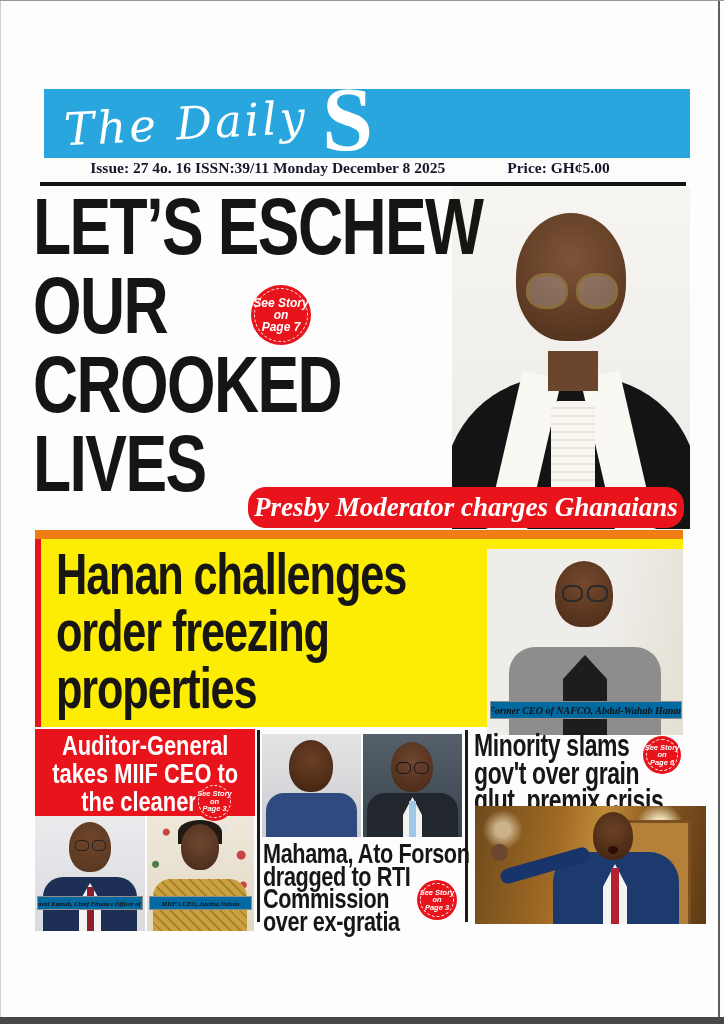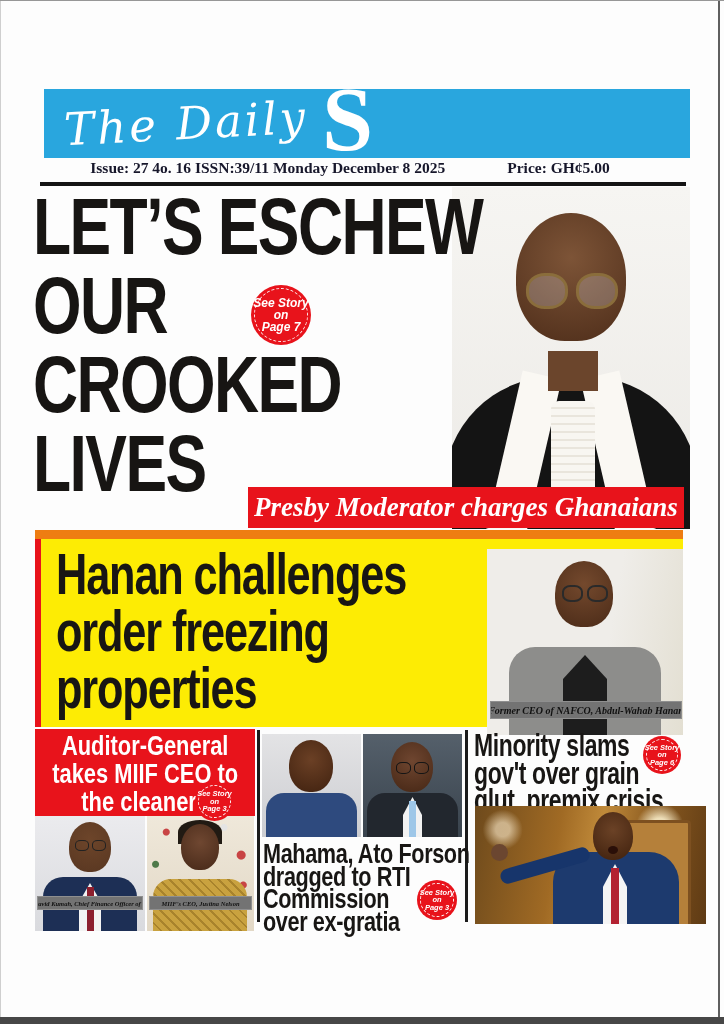--- a/index.html
+++ b/index.html
@@ -37,31 +37,31 @@
          text-align:center;line-height:1.02;z-index:9;}
   .badge .ring{position:absolute;inset:3px;border:1px dashed rgba(255,255,255,.95);border-radius:50%;}
   #badge-p2{left:251px;top:284px;width:60px;height:60px;font-size:12px;}
   #badge-p3a{left:195px;top:781px;width:39px;height:39px;font-size:7.5px;}
   #badge-p3b{left:417px;top:879px;width:40px;height:40px;font-size:7.5px;}
   #badge-p4{left:643px;top:735px;width:38px;height:38px;font-size:7.5px;}
 
   
   #kicker{left:248px;top:486px;width:436px;height:41px;background:#e8131b;color:#fff;
           display:flex;align-items:center;justify-content:center;
-          font-family:"Liberation Serif",serif;font-style:italic;font-weight:bold;font-size:27px;white-space:nowrap;}
+          font-family:"Liberation Serif",serif;font-style:italic;font-weight:bold;font-size:27px;white-space:nowrap;border-radius:18px;}
 
   #orange-bar{left:35px;top:529px;width:648px;height:9px;background:#ee7d12;}
 
   
   #yellow-box{left:35px;top:538px;width:648px;height:188px;background:#fdec04;border-left:6px solid #e8131b;box-sizing:border-box;}
   #hanan-hl{left:56px;top:545px;font-weight:bold;color:#181614;font-size:57px;line-height:57px;
             letter-spacing:-1.5px;transform:scaleX(.76);transform-origin:0 0;white-space:nowrap;}
 
   
-  .photocap{position:absolute;background:#737373;border:1px solid #8f8f8f;color:#111;
+  .photocap{position:absolute;background:#0369a1;border:1px solid #8f8f8f;color:#111;
             font-family:"Liberation Serif",serif;font-style:italic;font-weight:bold;
             display:flex;align-items:center;justify-content:center;white-space:nowrap;overflow:hidden;}
 
   
   .vrule{top:729px;width:3px;height:192px;background:#1b1b1b;}
   #vrule1{left:257px;} #vrule2{left:465px;}
 
   #auditor-box{left:35px;top:728px;width:220px;height:87px;background:#e8131b;overflow:visible;}
   #auditor-hl{position:absolute;left:0;top:3px;width:272px;text-align:center;color:#fff;font-weight:bold;
               font-size:27px;line-height:28px;transform:scaleX(.81);transform-origin:0 0;white-space:nowrap;}

